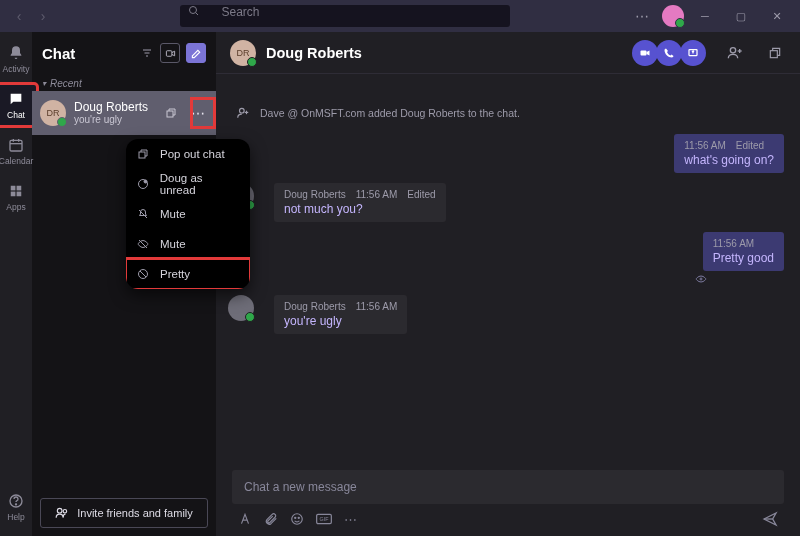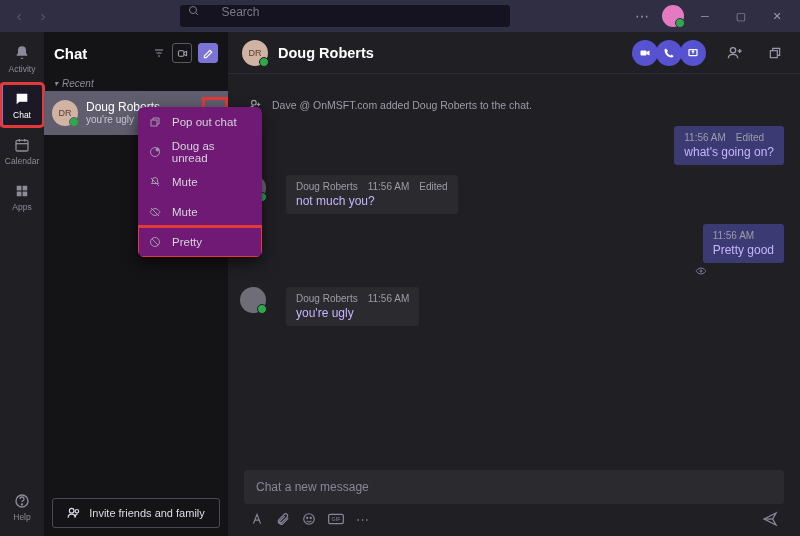--- a/index.html
+++ b/index.html
@@ -11,21 +11,21 @@
 .titlebar .nav span { width:22px; height:22px; display:flex; align-items:center; justify-content:center; color:#5e5c6e; font-size:14px;}
 .searchbox { flex:0 0 330px; margin-left:auto; margin-right:auto; height:22px; background:#15131f; border-radius:3px; display:flex; align-items:flex-start; padding:0 8px; color:#7c7a88; font-size:12px; gap:22px;}
 .titlebar .right { display:flex; align-items:center; gap:6px; margin-right:4px;}
 .titlebar .dots { color:#9d9baa; font-size:14px; letter-spacing:1px; margin-right:6px;}
 .avatar-sm { width:22px; height:22px; border-radius:50%; background:#e47ac2; position:relative; }
 .avatar-sm::after{content:"";position:absolute;right:-1px;bottom:-1px;width:8px;height:8px;border-radius:50%;background:#2fa84a;border:1px solid #302e42;}
 .winbtn { width:30px; height:24px; display:flex; align-items:center; justify-content:center; color:#9d9baa; font-size:11px;}
 
 
 .shell { display:flex; height:calc(536px - 32px); }
-.rail { width:44px; background:#201f24; display:flex; flex-direction:column; align-items:center; padding-top:6px; gap:4px; position:relative;}
+.rail { width:32px; background:#201f24; display:flex; flex-direction:column; align-items:center; padding-top:6px; gap:4px; position:relative;}
 .rail .railitem { width:42px; height:42px; display:flex; flex-direction:column; align-items:center; justify-content:center; gap:2px; color:#8d8b99; border-radius:3px;}
 .rail .railitem .ic { width:18px; height:18px; display:flex; align-items:center; justify-content:center; font-size:16px;}
 .rail .railitem .lbl { font-size:8.5px; }
 .rail .railitem.active { background:#1a1925; color:#fff; box-shadow:inset 2px 0 0 #7b74d6; }
 .rail .help { margin-top:auto; margin-bottom:8px; }
 
 
 .hl { outline:3px solid #e23a3a; outline-offset:-1px; }
 
 
@@ -41,40 +41,40 @@
 .chatitem .av { width:26px; height:26px; border-radius:50%; background:#d0b3a3; display:flex; align-items:center; justify-content:center; font-size:9px; color:#5a3d2a; position:relative;}
 .chatitem .av::after{content:"";position:absolute;right:-1px;bottom:-1px;width:8px;height:8px;border-radius:50%;background:#2fa84a;border:1.5px solid #605e6e;}
 .chatitem .txt { flex:1; overflow:hidden;}
 .chatitem .name { font-size:12px; line-height:14px;}
 .chatitem .prev { font-size:10px; color:#c9c7d3; line-height:12px;}
 .chatitem .more { width:20px; color:#e8e6f0; font-size:14px; text-align:center;}
 .chatitem .pop { width:18px; height:14px; display:flex; align-items:center; justify-content:center; color:#c9c7d3; font-size:10px;}
 .morebox { position:absolute; right:2px; top:8px; width:22px; height:28px;}
 
 
-.ctxmenu { position:absolute; left:94px; top:16px; width:124px; background:#701a75; border-radius:6px; box-shadow:0 6px 16px rgba(0,0,0,.6); overflow:hidden; z-index:5;}
+.ctxmenu { position:absolute; left:94px; top:48px; width:124px; background:#000000; border-radius:12px; box-shadow:0 6px 16px rgba(0,0,0,.6); overflow:hidden; z-index:5;}
 .ctxmenu .mi { height:30px; display:flex; align-items:center; gap:10px; padding:0 10px; font-size:11.5px; color:#d5d4dc;}
 .ctxmenu .mi .mic { width:14px; display:flex; align-items:center; justify-content:center; color:#9d9baa; font-size:12px;}
 
 
 .invite { margin:auto 8px 8px; height:30px; border:1px solid #4a4856; border-radius:3px; display:flex; align-items:center; justify-content:center; gap:8px; font-size:11px; color:#dedce6;}
 
 
 .main { flex:1; background:#201f24; display:flex; flex-direction:column; position:relative;}
 .main .mhdr { height:42px; display:flex; align-items:center; padding:0 14px; gap:10px; border-bottom:1px solid #2e2c36;}
 .main .mhdr .mav { width:26px; height:26px; border-radius:50%; background:#d0b3a3; display:flex; align-items:center; justify-content:center; font-size:9px; color:#5a3d2a; position:relative;}
 .main .mhdr .mav::after{content:"";position:absolute;right:-1px;bottom:-1px;width:8px;height:8px;border-radius:50%;background:#2fa84a;border:1.5px solid #201f24;}
 .main .mhdr .mname { font-weight:700; font-size:14.5px; color:#fff; flex:1;}
 .pillgroup { display:flex; gap:0; background:transparent;}
 .pill { width:26px; height:26px; display:flex; align-items:center; justify-content:center; border-radius:13px; background:#5752d0; color:#fff; font-size:12px; margin-left:-2px;}
 .pill:first-child{margin-left:0;}
 .hdric { width:22px; height:22px; display:flex; align-items:center; justify-content:center; color:#9d9baa; font-size:13px; margin-left:8px;}
 
 .msgs { flex:1; overflow:hidden; padding:12px 16px 6px 12px; display:flex; flex-direction:column; gap:10px; position:relative;}
-.sys { display:flex; align-items:center; gap:10px; color:#9d9baa; font-size:10.5px; margin:12px 0 4px 8px;text-align:center;}
+.sys { display:flex; align-items:center; gap:10px; color:#9d9baa; font-size:10.5px; margin:20px 0 4px 8px;text-align:center;}
 .sys .syic{font-size:12px;}
 
 .row { display:flex; align-items:flex-end; gap:8px; }
 .row.me { justify-content:flex-end; }
 .bubble { background:#2b2a2f; border-radius:3px; padding:6px 10px; max-width:280px;margin-left:12px;}
 .bubble.me { background:#3c3a72; }
 .bubble .meta { font-size:10px; color:#9d9baa; margin-bottom:2px; display:flex; gap:10px;}
 .bubble .meta .ed{ color:#9d9baa;}
 .bubble .body { font-size:12px; color:#c4b5fd;}
 .row .bav { width:26px; height:26px; border-radius:50%; background:#6e6d78; display:flex; align-items:center; justify-content:center; font-size:10px; color:#d8d7df; position:relative; align-self:flex-start;}

